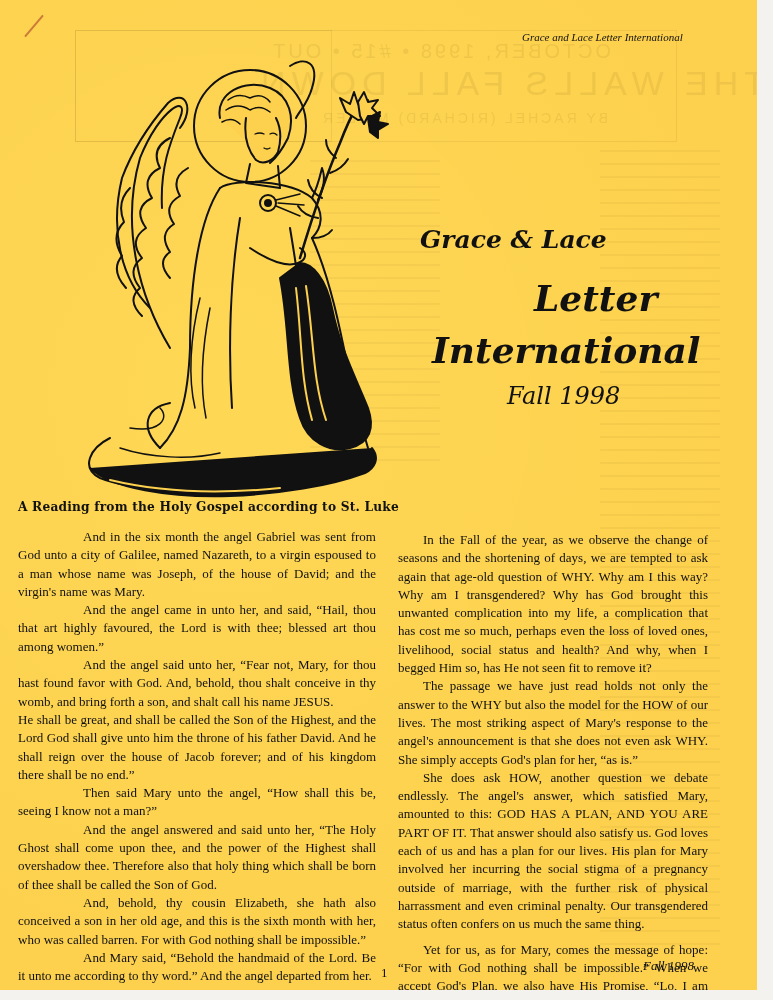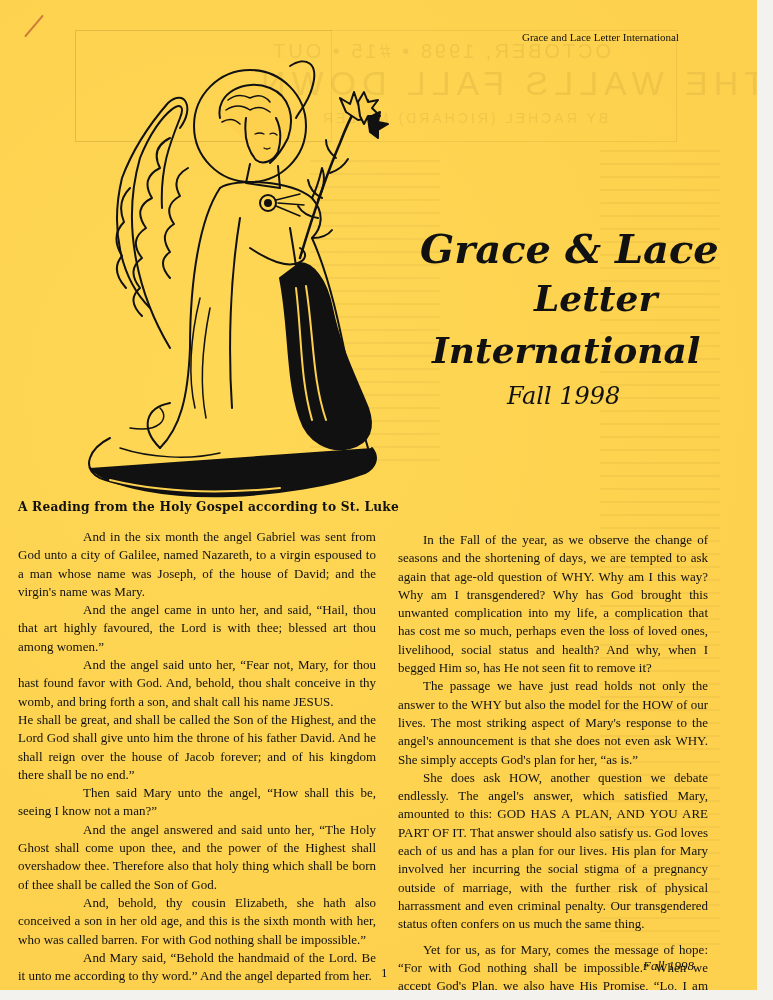--- a/index.html
+++ b/index.html
@@ -17,34 +17,34 @@
     overflow: hidden;
   }
   
   .bleed { position: absolute; color: rgba(120,90,20,0.10); font-family: "Liberation Sans", sans-serif; transform: scaleX(-1); white-space: nowrap; }
   .bleed-box { position: absolute; border: 1px solid rgba(120,90,20,0.10); }
   .bleed-lines { position: absolute; }
   .bleed-lines div { height: 2px; background: rgba(120,90,20,0.06); margin-bottom: 11px; }
 
   .running-head {
     position: absolute; top: 31px; left: 522px;
-    font-size: 11px; color: #111;
+    font-style: italic; font-size: 11px; color: #111;
   }
   .pen-mark {
     position: absolute; left: 20px; top: 25px; width: 28px; height: 2px;
     background: #b6562e; transform: rotate(-50deg); opacity: 0.7;
   }
   .angel { position: absolute; left: 50px; top: 48px; width: 340px; height: 450px; }
 
   .masthead {
     position: absolute; left: 420px; top: 225px; width: 290px;
     font-family: "DejaVu Serif", serif; font-style: italic; font-weight: bold;
     color: #111; text-align: center;
   }
-  .masthead .l1 { font-size: 40px; position: absolute; left: 0; top: 0; white-space: nowrap; }
+  .masthead .l1 { font-size: 25px; position: absolute; left: 0; top: 0; white-space: nowrap; }
   .masthead .l2 { font-size: 36px; position: absolute; left: 90px; top: 52px; white-space: nowrap; margin-left: 24px; }
   .masthead .l3 { font-size: 36px; position: absolute; left: 12px; top: 104px; white-space: nowrap; }
   .masthead .l4 { font-size: 24px; position: absolute; left: 87px; top: 157px; white-space: nowrap; font-weight: normal; }
 
   .reading-title {
     position: absolute; left: 18px; top: 500px;
     font-family: "DejaVu Serif", serif; font-weight: bold; font-size: 12.2px;
     letter-spacing: 0.2px; color: #111;
   }
   .col {

